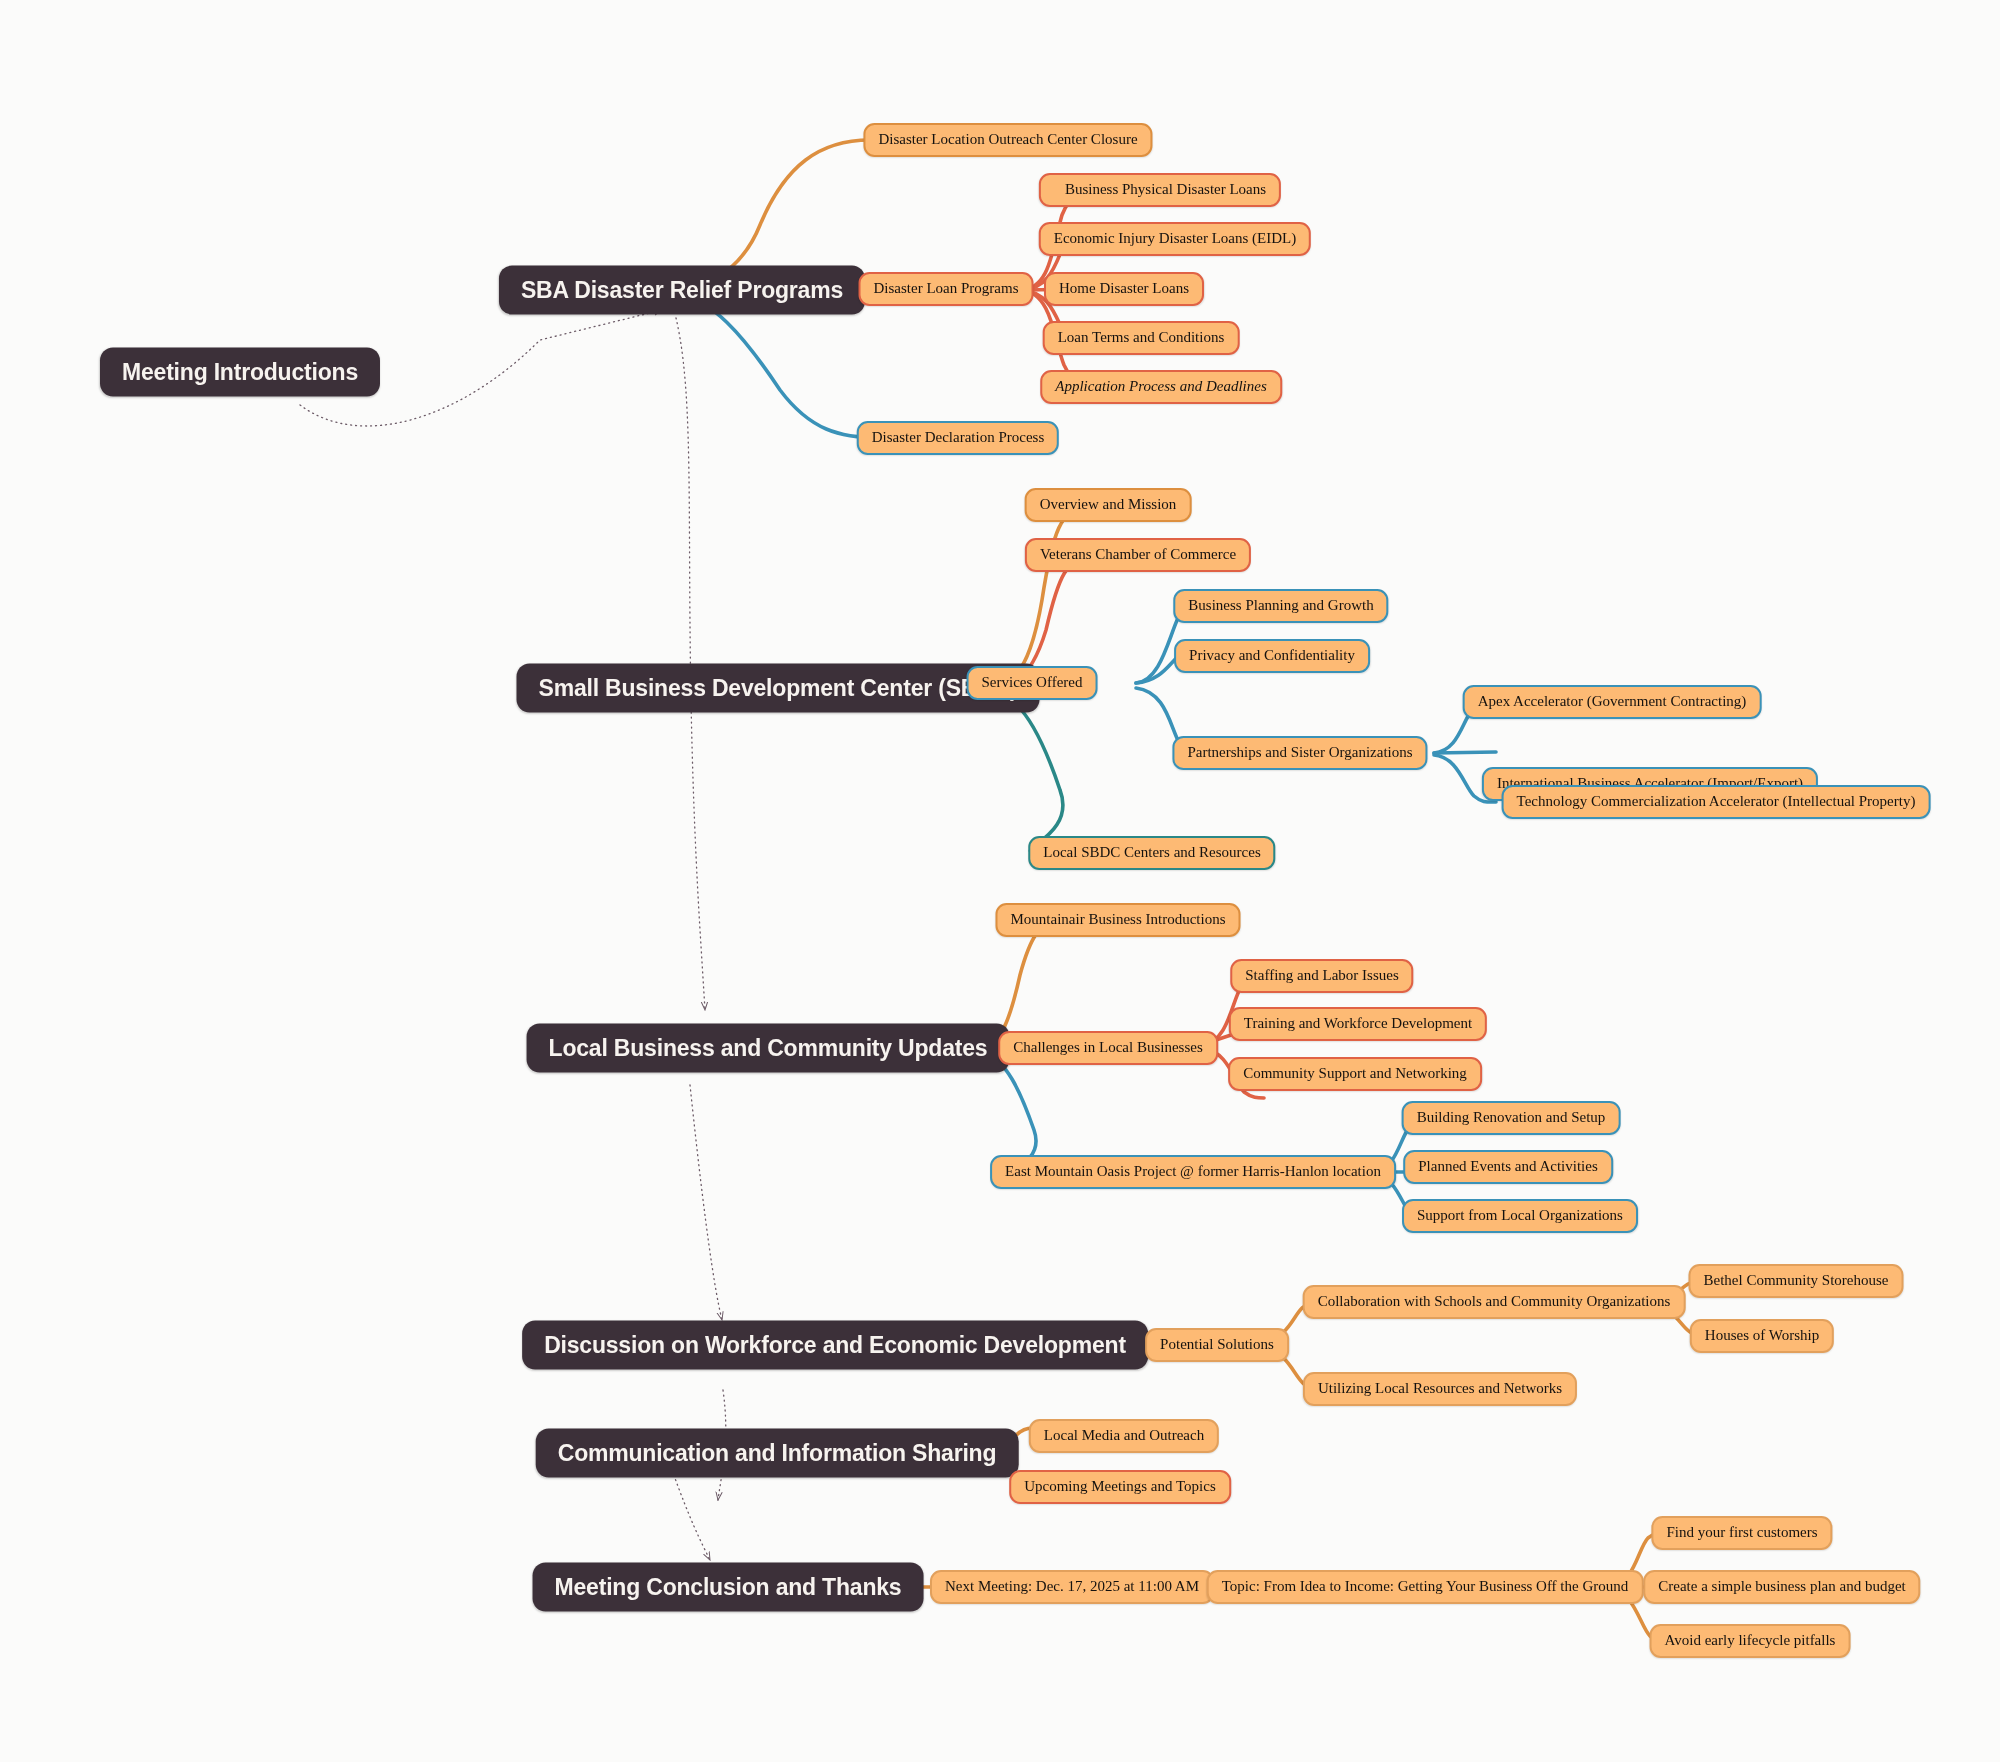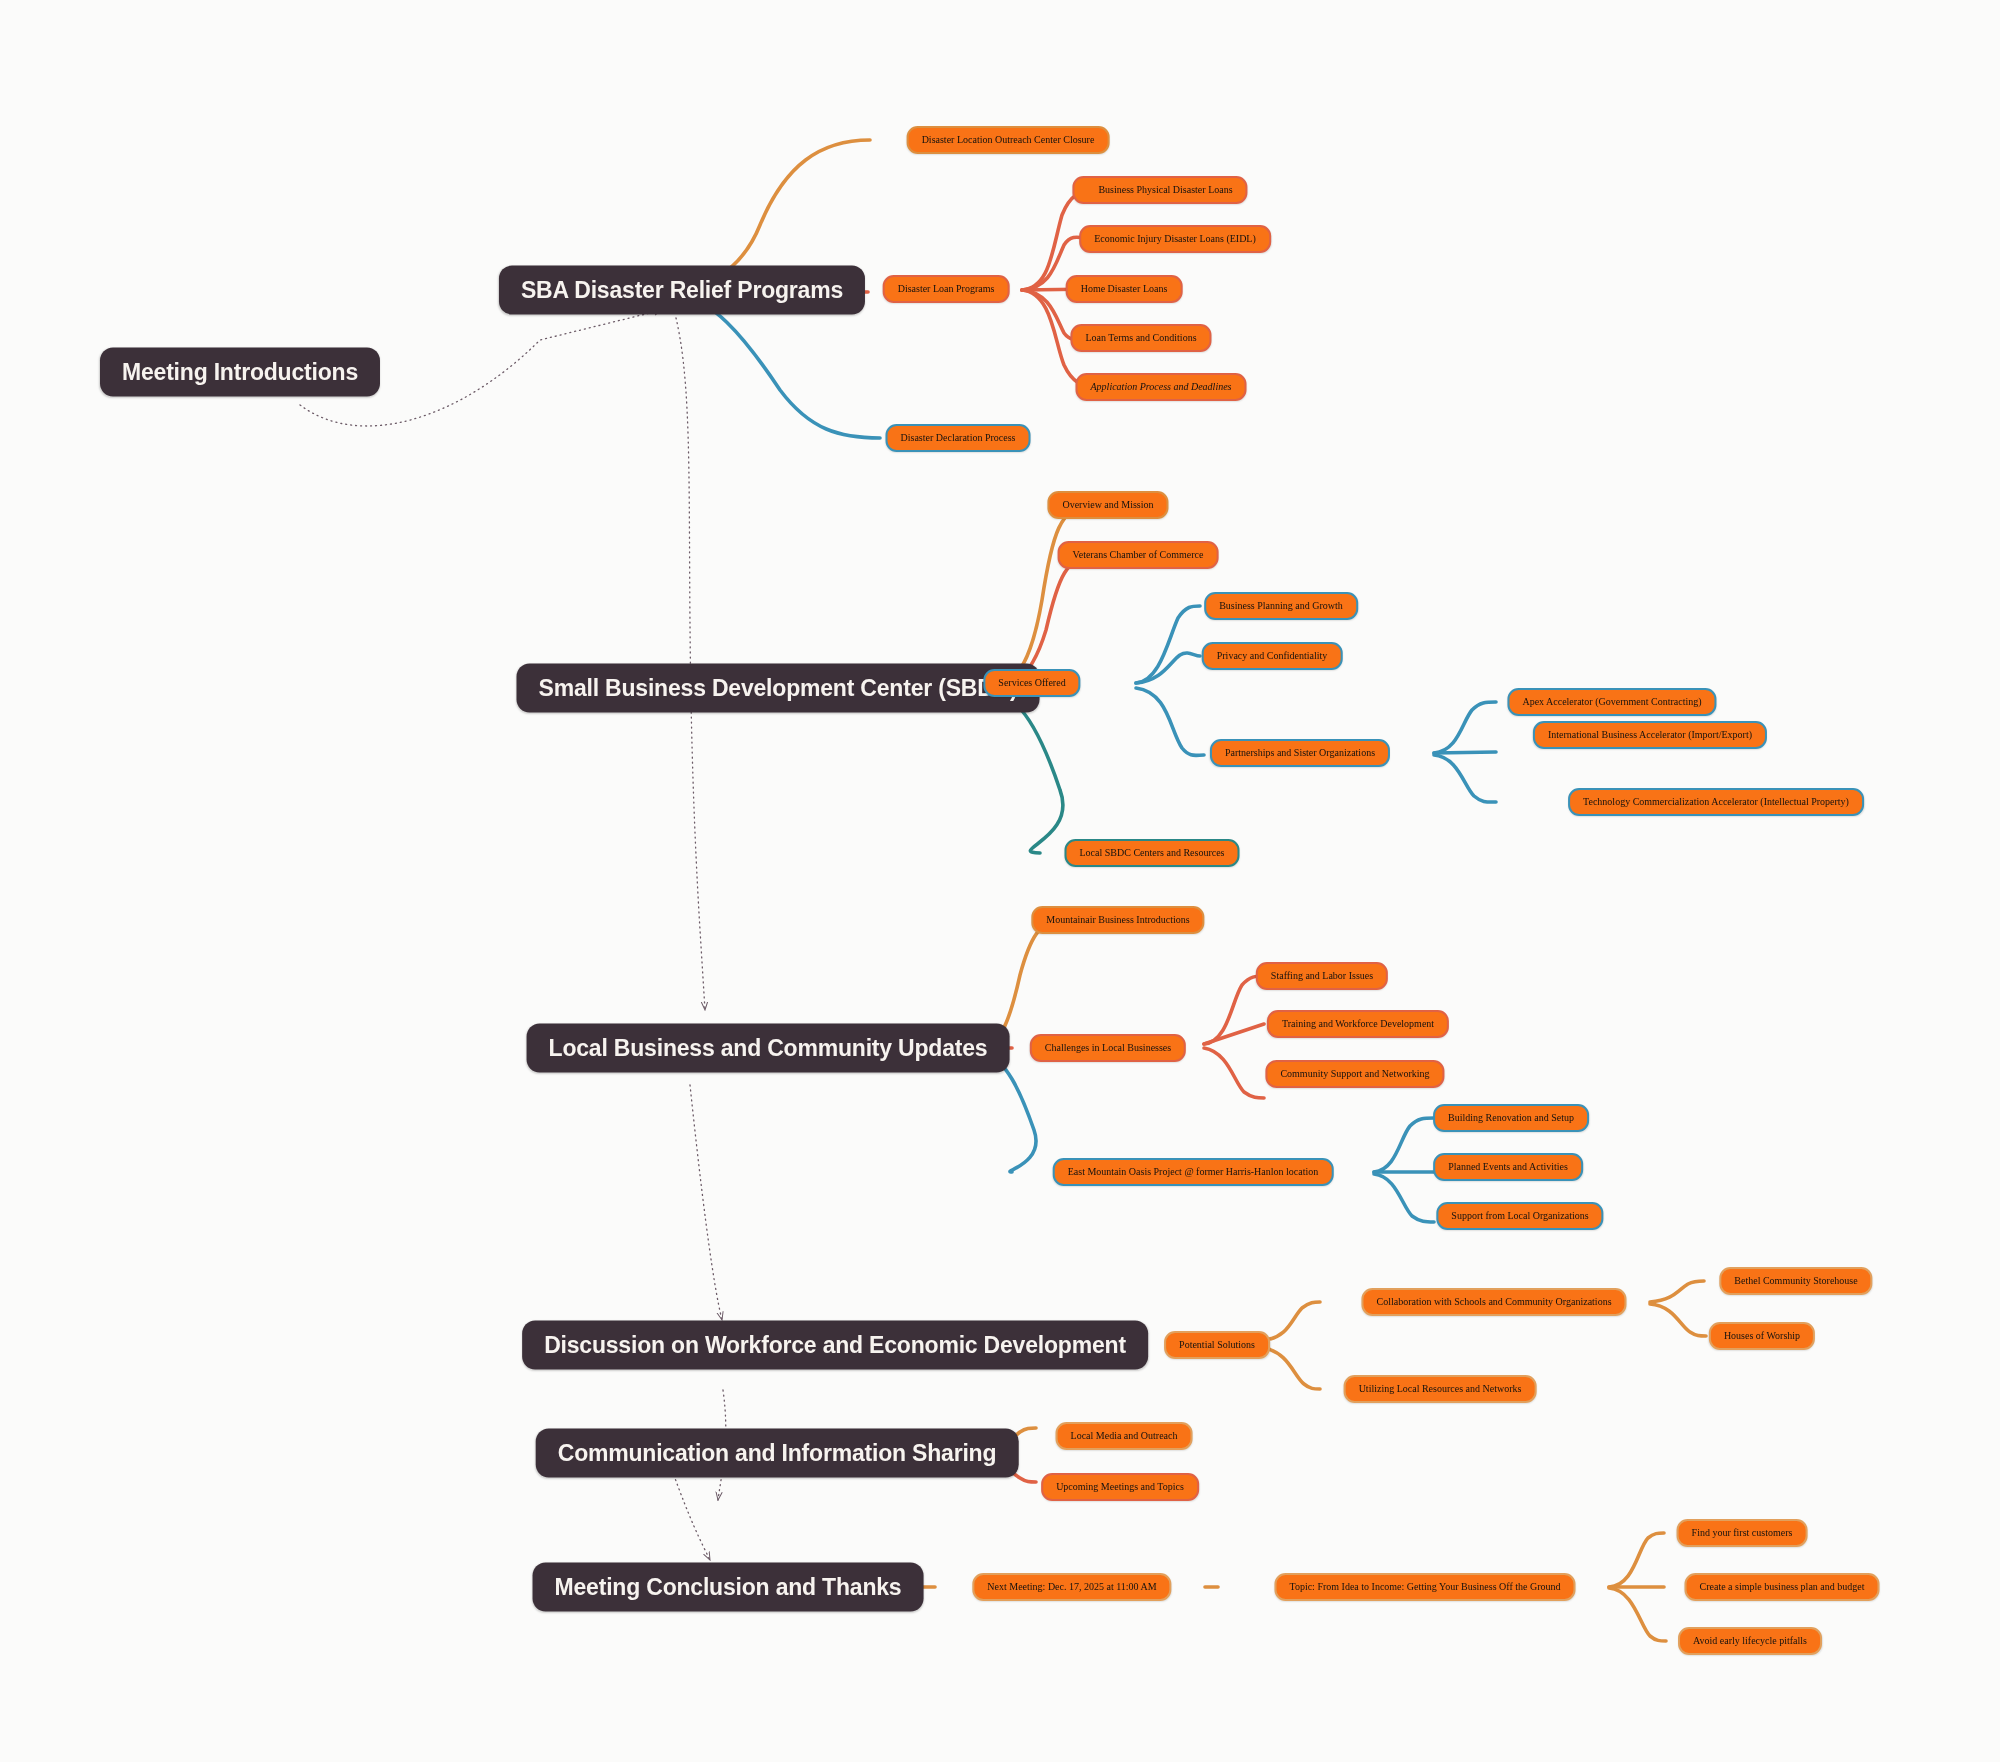--- a/index.html
+++ b/index.html
@@ -39,24 +39,24 @@
     font-family: "Liberation Sans", sans-serif;
     font-weight: bold;
     font-size: 23px;
     border-radius: 13px;
     padding: 11px 22px;
     letter-spacing: -0.2px;
     box-shadow: 0 1px 2px rgba(0,0,0,0.18);
   }
   
   .node.branch {
-    background: #f97316;
+    background: #fdba74;
     color: #15120f;
     font-family: "Liberation Serif", serif;
-    font-size: 10px;
+    font-size: 15px;
     border-radius: 11px;
     padding: 6px 13px 7px 13px;
     border: 2.6px solid #cf7c31;
     box-shadow: 0 1px 1.5px rgba(0,0,0,0.10);
   }
   .node.branch.c-orange { border-color: #dd8f3f; }
   .node.branch.c-red    { border-color: #e06245; }
   .node.branch.c-blue   { border-color: #3a92b8; }
   .node.branch.c-teal   { border-color: #2a8887; }
   .node.branch.c-sand   { border-color: #e2a05c; margin-left: 12px; }
@@ -173,21 +173,21 @@
   <div class="node branch c-blue" style="left:1032px; top:683px;">Services Offered</div>
 
   <div class="node branch c-blue" style="left:1281px; top:606px;">Business Planning and Growth</div>
 
   <div class="node branch c-blue" style="left:1272px; top:656px;">Privacy and Confidentiality</div>
 
   <div class="node branch c-blue" style="left:1300px; top:753px;">Partnerships and Sister Organizations</div>
 
   <div class="node branch c-blue" style="left:1612px; top:702px;">Apex Accelerator (Government Contracting)</div>
 
-  <div class="node branch c-blue" style="left:1650px; top:735px;text-align:center;">International Business Accelerator (Import/Export)</div>
+  <div class="node branch c-blue" style="left:1650px; top:784px;text-align:center;">International Business Accelerator (Import/Export)</div>
 
   <div class="node branch c-blue" style="left:1716px; top:802px;">Technology Commercialization Accelerator (Intellectual Property)</div>
 
   <div class="node branch c-teal" style="left:1152px; top:853px;">Local SBDC Centers and Resources</div>
 
   <div class="node branch c-orange" style="left:1118px; top:920px;">Mountainair Business Introductions</div>
 
   <div class="node branch c-red" style="left:1108px; top:1048px;">Challenges in Local Businesses</div>
 
   <div class="node branch c-red" style="left:1322px; top:976px;">Staffing and Labor Issues</div>

